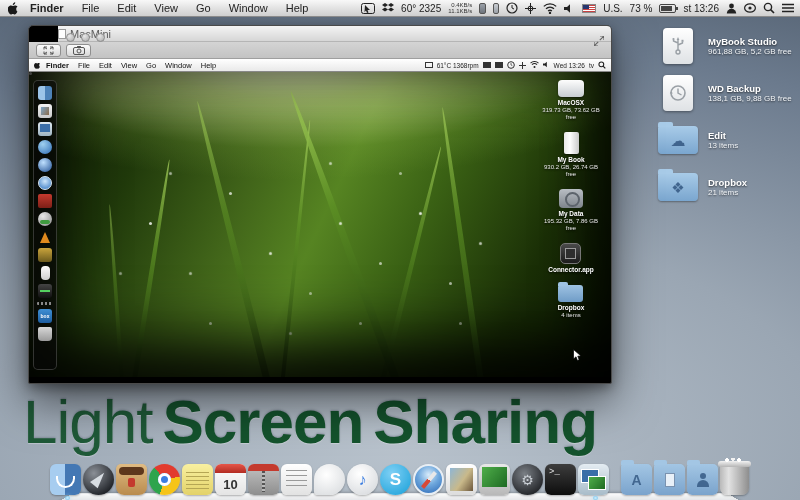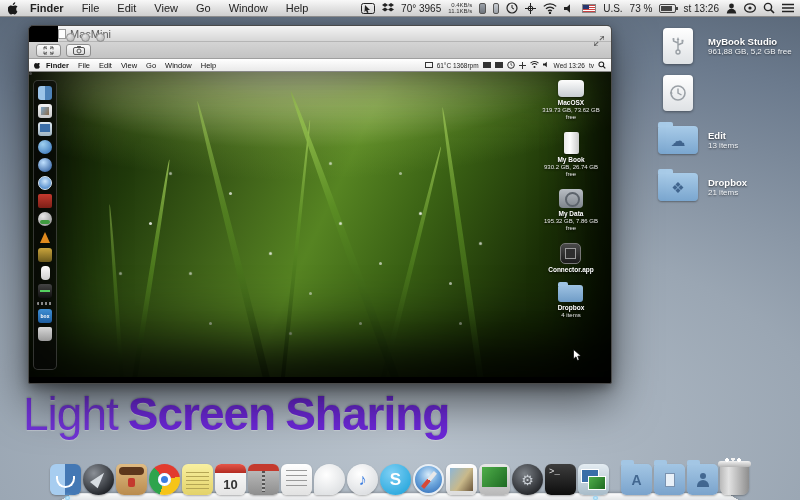--- a/index.html
+++ b/index.html
@@ -163,21 +163,21 @@
   .ic-ssd::before { content:""; position:absolute; left:0; right:0; bottom:0; height:6px; background:#6e7278; border-radius:0 0 3px 3px; }
   .ic-white-drive { width:30px; height:36px; border-radius:4px; background:linear-gradient(#ffffff,#dfe2e5); box-shadow:0 1px 3px rgba(0,0,0,.4); display:flex; align-items:center; justify-content:center; }
   .ic-white-drive svg { display:block; }
   .ic-folder { width:40px; height:28px; border-radius:2px 4px 4px 4px; background:linear-gradient(#a8cbe8,#7aa6cf); position:relative; box-shadow:0 1px 2px rgba(0,0,0,.35); display:flex; align-items:center; justify-content:center; }
   .ic-folder::before { content:""; position:absolute; left:0; top:-4px; width:15px; height:5px; border-radius:2px 2px 0 0; background:#a8cbe8; }
   .ic-folder .glyph { color:rgba(50,86,128,.85); font-size:15px; line-height:1; }
   .ic-iphone { width:16px; height:32px; border-radius:3px; background:linear-gradient(#4a4a4a,#101010); position:relative; box-shadow:0 1px 2px rgba(0,0,0,.5); }
   .ic-iphone::after { content:""; position:absolute; left:2px; top:4px; right:2px; bottom:6px; background:linear-gradient(130deg,#6b7686 0%,#2c3340 60%,#11151c 100%); }
 
   
-  .caption { position:absolute; left:23px; top:391px; font-size:46px; line-height:1; color:#6d28d9;
+  .caption { position:absolute; left:23px; top:391px; font-size:62px; line-height:1; color:#14532d;
     text-shadow:0 1px 1px rgba(255,255,255,.35), 0 -1px 2px rgba(60,70,85,.35); letter-spacing:-1px; z-index:10; white-space:nowrap; }
   .caption .w1 { font-weight:normal; opacity:.92; }
   .caption .w2 { font-weight:bold; margin-left:10px; }
   .caption .w3 { font-weight:bold; margin-left:10px; }
 
   
   .dock { position:absolute; left:50%; transform:translateX(-50%); bottom:0; width:712px; height:47px; z-index:30; }
   .dock-shelf { position:absolute; left:-6px; right:-6px; bottom:-14px; height:34px;
     background:linear-gradient(180deg,rgba(252,252,252,.96),rgba(186,190,195,.92));
     border-top:1px solid rgba(255,255,255,.95);
@@ -254,21 +254,21 @@
       <svg width="14" height="11" viewBox="0 0 14 11">
           <rect x="0.5" y="0.5" width="13" height="10" rx="2" fill="none" stroke="#222"></rect>
           <path d="M4 2 L9 7 L6.5 7 L7.5 9.5 L6 10 L5 7.5 L3.5 9 Z" fill="#222"></path>
         </svg>
     </span>
     <span>
       <svg width="12" height="11" viewBox="0 0 12 11">
           <path fill="#222" d="M3 0 L6 2 L3 4 L0 2 Z M9 0 L12 2 L9 4 L6 2 Z M3 4.5 L6 6.5 L3 8.5 L0 6.5 Z M9 4.5 L12 6.5 L9 8.5 L6 6.5 Z"></path>
         </svg>
     </span>
-    <span class="mb-txt">70° 3965</span>
+    <span class="mb-txt">60° 2325</span>
     <span class="net-stack">
       <span>0.4KB/s</span>
       <span>11.1KB/s</span>
     </span>
     <span class="dev-ico"></span>
     <span class="dev-ico slim"></span>
     <span>
       <svg width="12" height="12" viewBox="0 0 12 12">
           <circle cx="6" cy="6" r="5" fill="none" stroke="#222" stroke-width="1.2"></circle>
           <path d="M6 3 L6 6 L8 7" fill="none" stroke="#222"></path>
@@ -484,20 +484,24 @@
   <div class="hrow">
     <span class="hic">
         <span class="ic-white-drive">
       <svg width="20" height="20" viewBox="0 0 20 20">
             <circle cx="10" cy="10" r="7" fill="none" stroke="#9aa0a6" stroke-width="1.6"></circle>
             <path d="M10 5.5 L10 10 L13.5 12" fill="none" stroke="#9aa0a6" stroke-width="1.4"></path>
             <path d="M3.2 8 L1.8 10.6 L4.8 10.4 Z" fill="#9aa0a6"></path>
           </svg>
     </span>
       </span>
+    <span class="hlabel">
+      <div class="nm">WD Backup</div>
+      <div class="inf">138,1 GB, 9,88 GB free</div>
+    </span>
   </div>
   <div class="hrow">
     <span class="hic">
         <span class="ic-folder">
           <span class="glyph">☁</span>
         </span>
       </span>
     <span class="hlabel">
       <div class="nm">Edit</div>
       <div class="inf">13 items</div>

